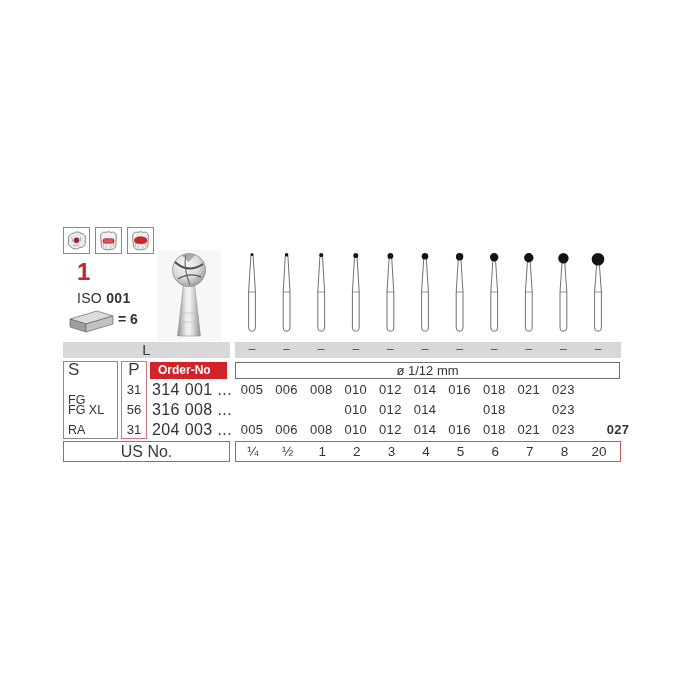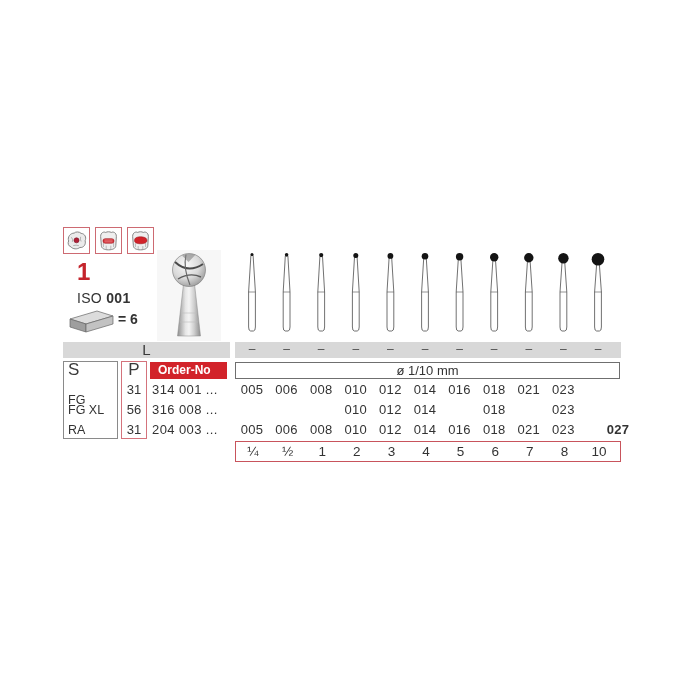--- a/index.html
+++ b/index.html
@@ -52,21 +52,21 @@
     position:absolute;left:235px;top:362px;width:385px;height:17px;
     border:1px solid #6f6f6f;box-sizing:border-box;
     text-align:center;font-size:13px;line-height:15px;color:#333;
   }
 
   .hdr-s{position:absolute;left:68px;top:361px;font-size:17px;line-height:18px;color:#3a3a3a;}
   .hdr-p{position:absolute;left:121px;top:361px;width:26px;text-align:center;font-size:17px;line-height:18px;color:#3a3a3a;}
 
   .row-shank{position:absolute;left:68px;height:20px;line-height:20px;font-size:12.5px;color:#333;}
   .row-pack{position:absolute;left:121px;width:26px;text-align:center;height:20px;line-height:20px;font-size:13px;color:#333;}
-  .row-order{position:absolute;left:152px;height:20px;line-height:20px;font-size:13px;color:#333;letter-spacing:.4px;}
+  .row-order{position:absolute;left:152px;height:20px;line-height:20px;font-size:16px;color:#333;letter-spacing:.4px;}
   .size-cell{position:absolute;transform:translateX(-50%);height:20px;line-height:20px;font-size:13px;color:#333;letter-spacing:.3px;}
 
   .us-box-left{
     position:absolute;left:63px;top:441px;width:167px;height:21px;
     border:1px solid #c8545c;box-sizing:border-box;
     text-align:center;font-size:16px;line-height:19px;color:#3a3a3a;
   }
   .us-box-right{
     position:absolute;left:235px;top:441px;width:386px;height:21px;
     border:1px solid #c8545c;box-sizing:border-box;
@@ -208,21 +208,21 @@
       <span class="dash" style="left: 293.8px;">–</span>
       <span class="dash" style="left: 328.4px;">–</span>
       <span class="dash" style="left: 363px;">–</span>
     </div>
 
   <div class="s-box"></div>
   <div class="p-box"></div>
   <div class="hdr-s">S</div>
   <div class="hdr-p">P</div>
   <div class="order-hdr">Order-No</div>
-  <div class="dia-box">ø 1/10 mm</div>
+  <div class="dia-box">ø 1/12 mm</div>
 
   <div class="row-shank" style="top:390px">FG</div>
   <div class="row-shank" style="top:400px">FG XL</div>
   <div class="row-shank" style="top:420px">RA</div>
   <div class="row-pack" style="top:380px">31</div>
   <div class="row-pack" style="top:400px">56</div>
   <div class="row-pack" style="top:420px">31</div>
   <div class="row-order" style="top:380px">314 001 ...</div>
   <div class="row-order" style="top:400px">316 008 ...</div>
   <div class="row-order" style="top:420px">204 003 ...</div>
@@ -249,27 +249,28 @@
       <div class="size-cell" style="left: 355.8px; top: 420px;">010</div>
       <div class="size-cell" style="left: 390.4px; top: 420px;">012</div>
       <div class="size-cell" style="left: 425px; top: 420px;">014</div>
       <div class="size-cell" style="left: 459.6px; top: 420px;">016</div>
       <div class="size-cell" style="left: 494.2px; top: 420px;">018</div>
       <div class="size-cell" style="left: 528.8px; top: 420px;">021</div>
       <div class="size-cell" style="left: 563.4px; top: 420px;">023</div>
       <div class="size-cell" style="left: 618px; top: 420px; font-weight: bold;">027</div>
     </div>
 
+  <div class="us-box-left"><span>US No.</span></div>
   <div class="us-box-right" id="usRow">
       <div class="us-num" style="left: 17px;">¼</div>
       <div class="us-num" style="left: 51.6px;">½</div>
       <div class="us-num" style="left: 86.2px;">1</div>
       <div class="us-num" style="left: 120.8px;">2</div>
       <div class="us-num" style="left: 155.4px;">3</div>
       <div class="us-num" style="left: 190px;">4</div>
       <div class="us-num" style="left: 224.6px;">5</div>
       <div class="us-num" style="left: 259.2px;">6</div>
       <div class="us-num" style="left: 293.8px;">7</div>
       <div class="us-num" style="left: 328.4px;">8</div>
-      <div class="us-num" style="left: 363px;">10</div>
+      <div class="us-num" style="left: 363px;">20</div>
     </div>
 
 </div>
 
 </body></html>

